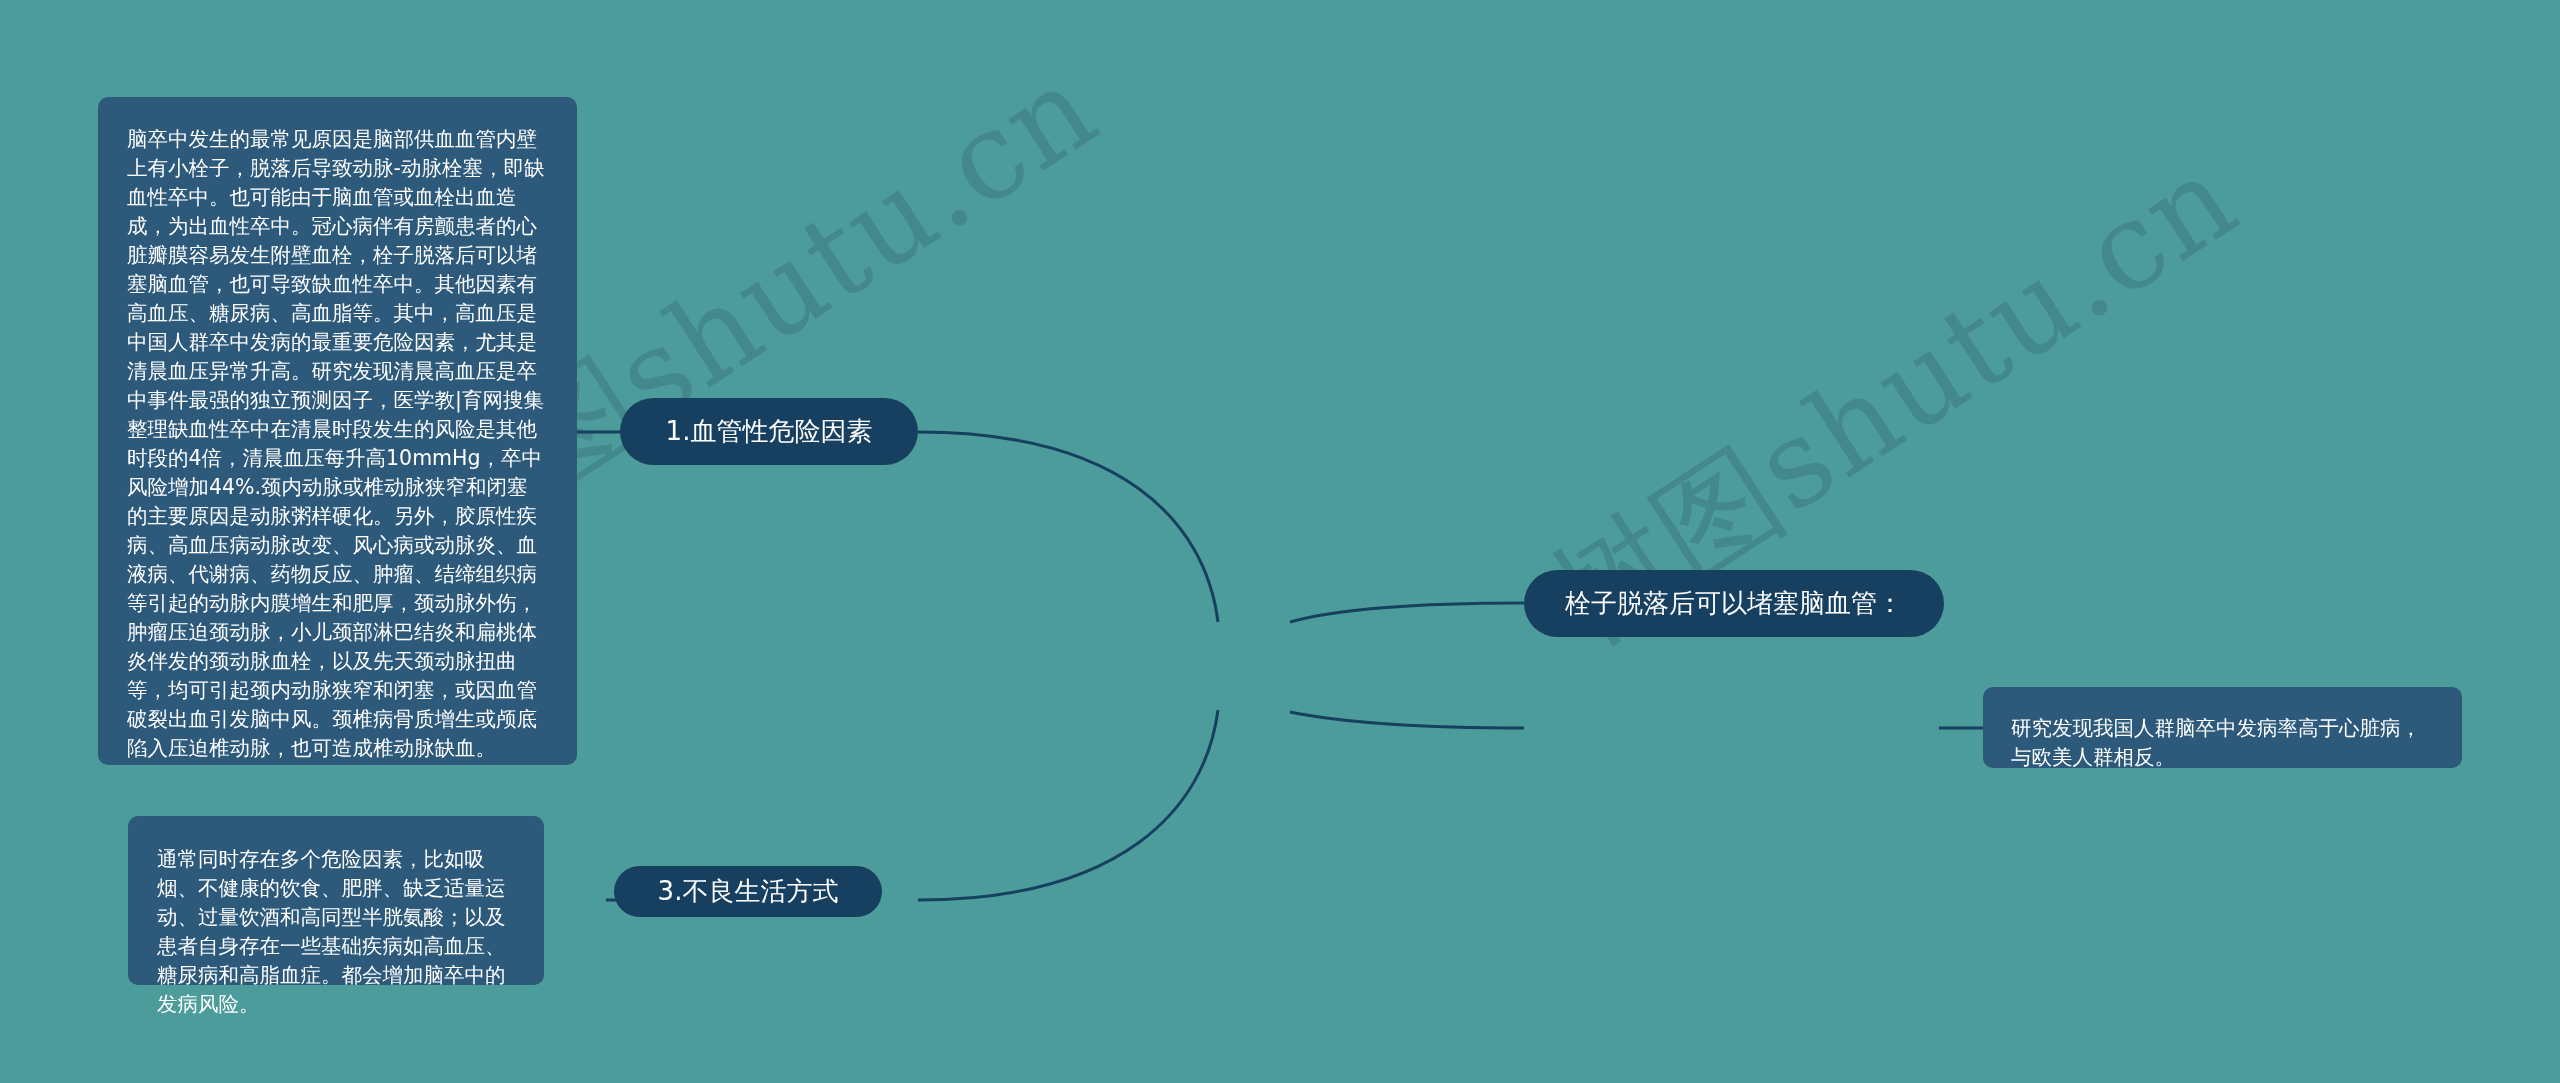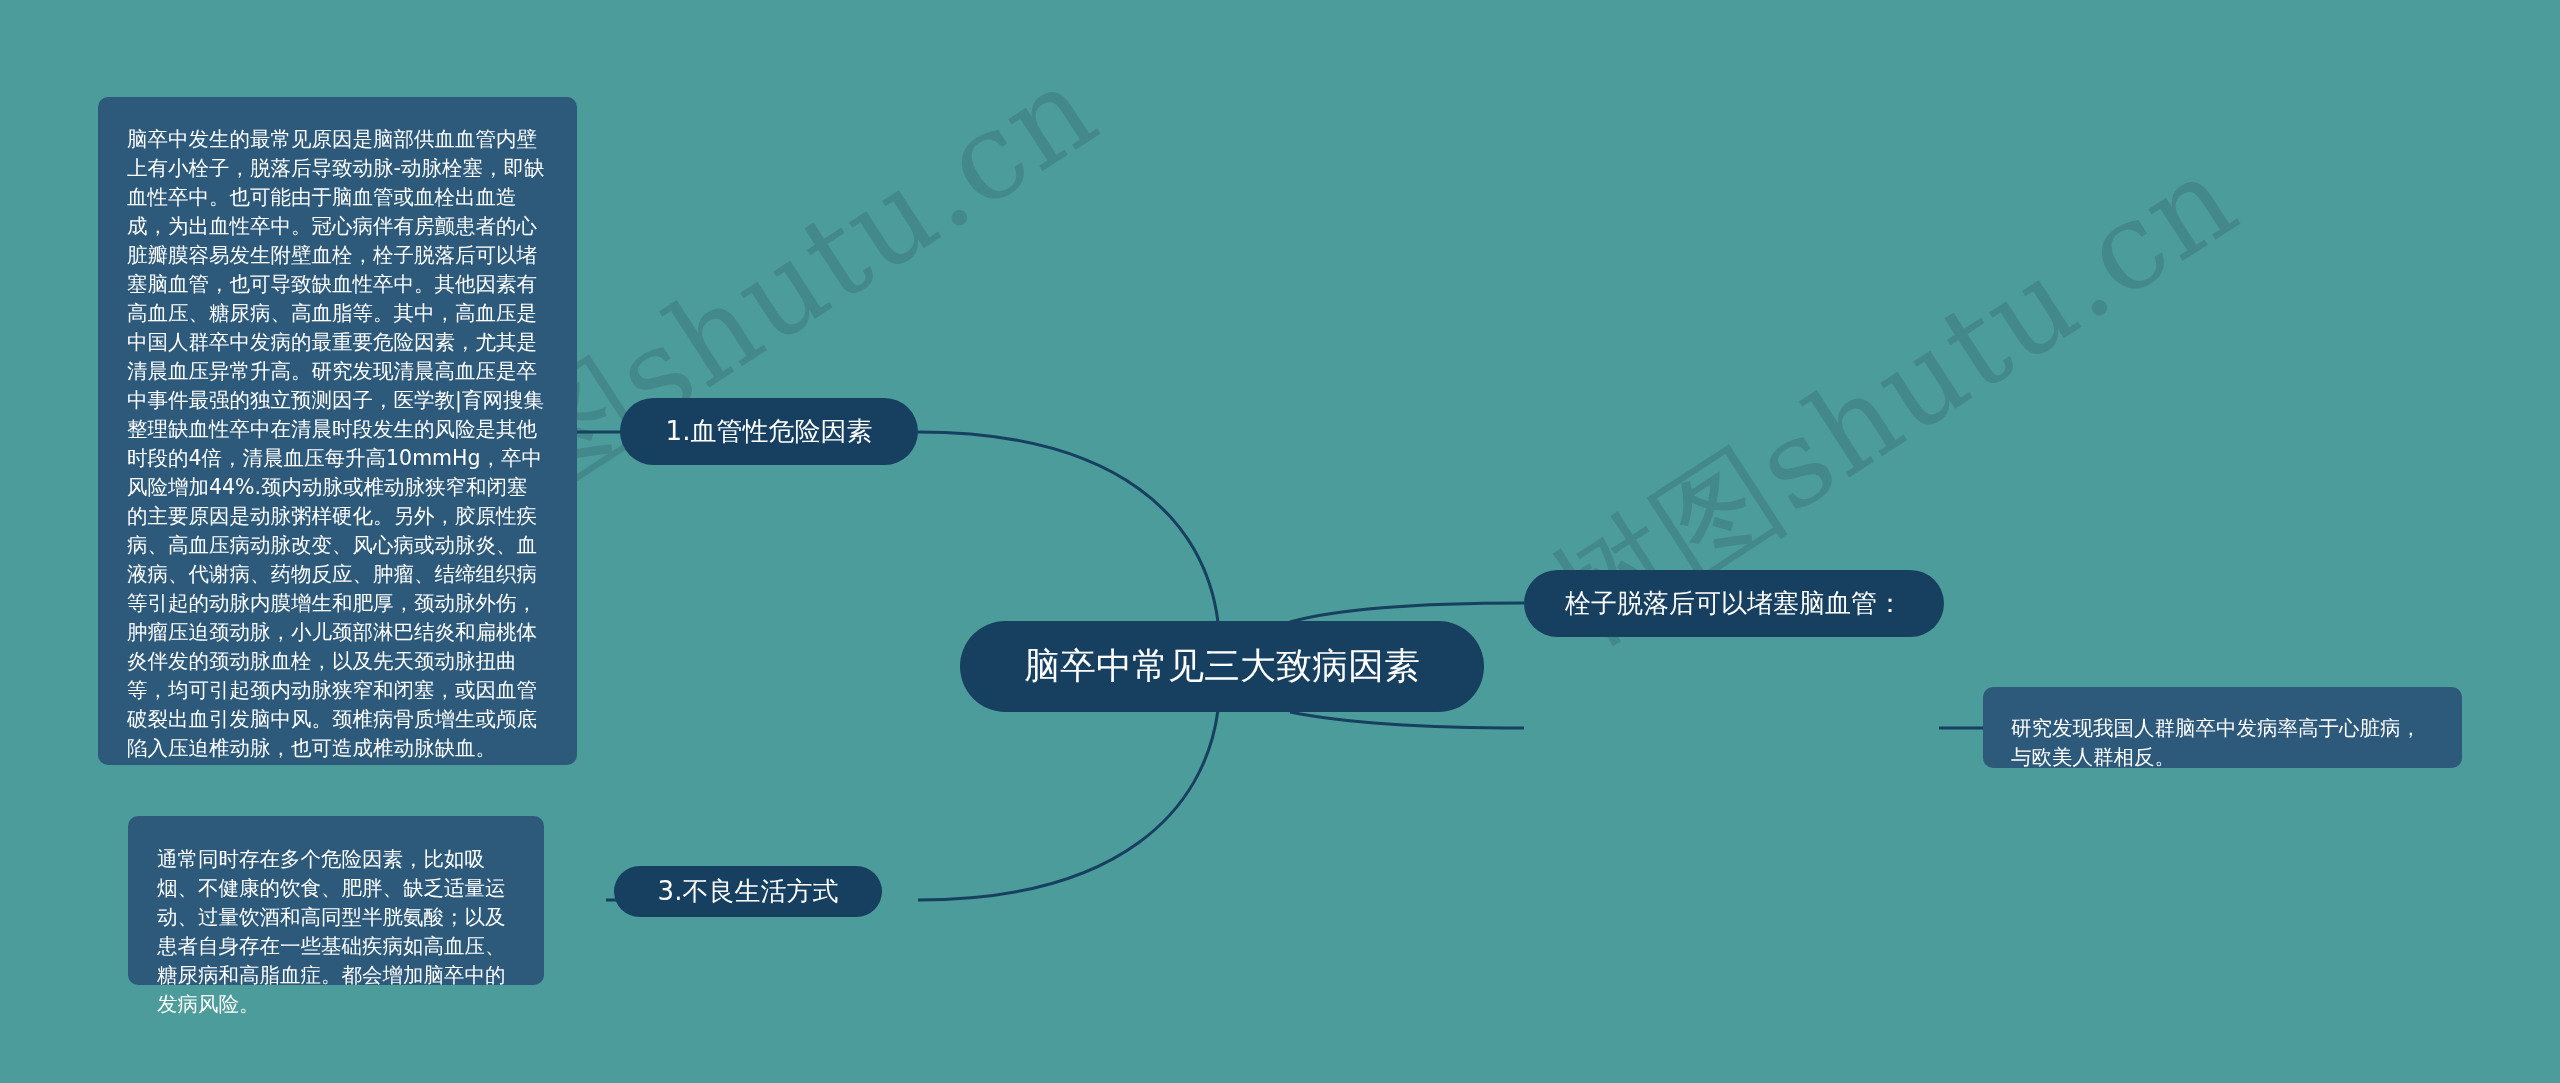--- a/index.html
+++ b/index.html
@@ -66,23 +66,20 @@
       <path d="M1290 712 C1340 722, 1420 728, 1524 728"></path>
 
       <path d="M622 432 L577 432"></path>
 
       <path d="M651 900 L606 900"></path>
 
       <path d="M1939 728 L1983 728"></path>
     </g>
   </svg>
 
-  <div class="node root" style="left:960px; top:621px; width:524px; height:91px;">
-    <span>脑卒中常见三大致病因素</span>
-  </div>
 
   <div class="node branch" style="left:620px; top:398px; width:298px; height:67px;">
     <span>1.血管性危险因素</span>
   </div>
   <div class="leaf" style="left:98px; top:97px; width:479px; height:668px; padding:11px 12px;">
     <p>脑卒中发生的最常见原因是脑部供血血管内壁上有小栓子，脱落后导致动脉-动脉栓塞，即缺血性卒中。也可能由于脑血管或血栓出血造成，为出血性卒中。冠心病伴有房颤患者的心脏瓣膜容易发生附壁血栓，栓子脱落后可以堵塞脑血管，也可导致缺血性卒中。其他因素有高血压、糖尿病、高血脂等。其中，高血压是中国人群卒中发病的最重要危险因素，尤其是清晨血压异常升高。研究发现清晨高血压是卒中事件最强的独立预测因子，医学教|育网搜集整理缺血性卒中在清晨时段发生的风险是其他时段的4倍，清晨血压每升高10mmHg，卒中风险增加44%.颈内动脉或椎动脉狭窄和闭塞的主要原因是动脉粥样硬化。另外，胶原性疾病、高血压病动脉改变、风心病或动脉炎、血液病、代谢病、药物反应、肿瘤、结缔组织病等引起的动脉内膜增生和肥厚，颈动脉外伤，肿瘤压迫颈动脉，小儿颈部淋巴结炎和扁桃体炎伴发的颈动脉血栓，以及先天颈动脉扭曲等，均可引起颈内动脉狭窄和闭塞，或因血管破裂出血引发脑中风。颈椎病骨质增生或颅底陷入压迫椎动脉，也可造成椎动脉缺血。</p>
   </div>
 
   <div class="node branch" style="left:614px; top:866px; width:268px; height:51px;">
     <span>3.不良生活方式</span>

